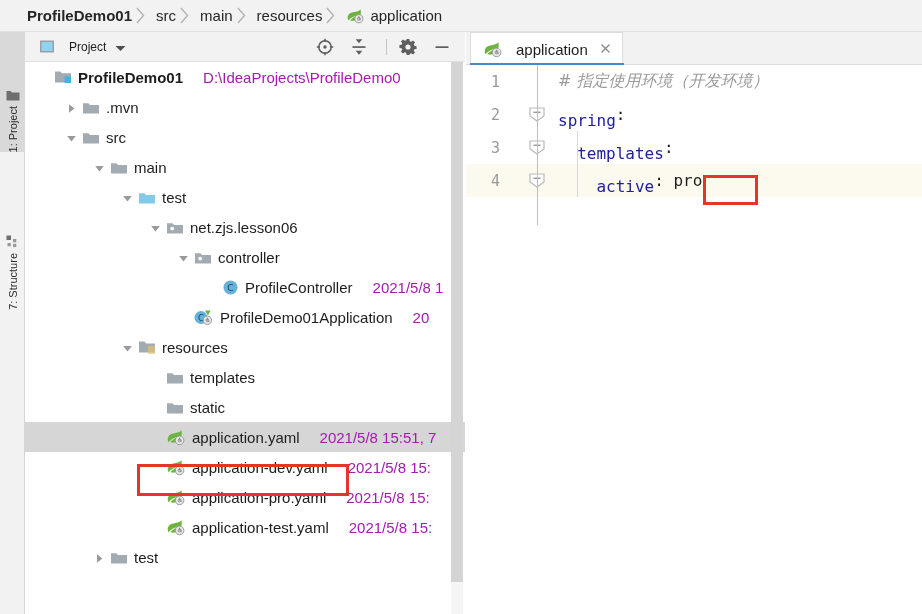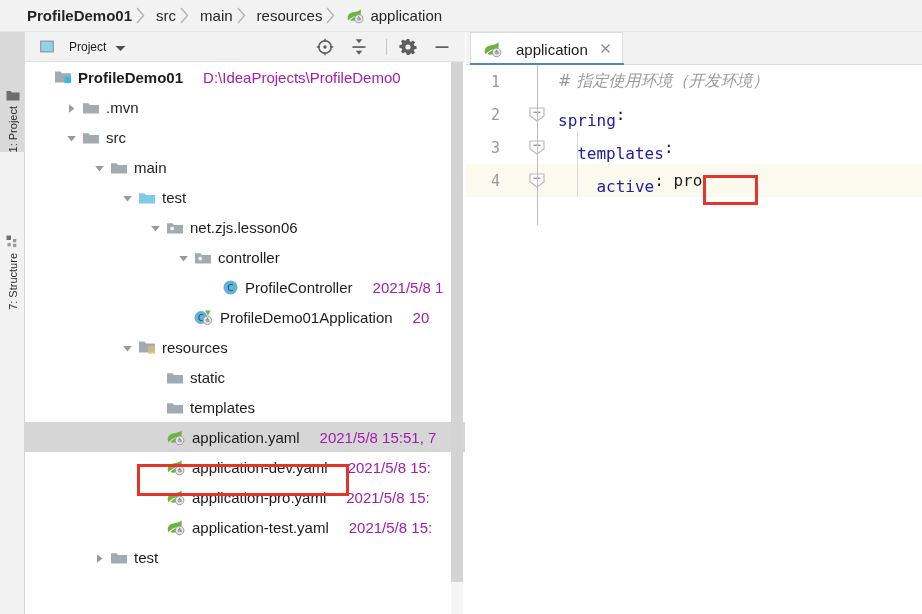--- a/index.html
+++ b/index.html
@@ -393,31 +393,31 @@
             <span class="label">resources</span>
           </div>
           <div class="row" style="padding-left: 124px;">
             <span class="arrow-spacer"></span>
             <span class="ico">
               <svg width="18" height="15" viewBox="0 0 18 15">
         <path d="M1 3.2h5.4l1.6 1.9H17v8.4H1z" fill="#a3abb2"></path>
         <path d="M1 3.2h5.4l1.6 1.9H17" fill="none"></path>
       </svg>
             </span>
+            <span class="label">templates</span>
+          </div>
+          <div class="row" style="padding-left: 124px;">
+            <span class="arrow-spacer"></span>
+            <span class="ico">
+              <svg width="18" height="15" viewBox="0 0 18 15">
+        <path d="M1 3.2h5.4l1.6 1.9H17v8.4H1z" fill="#a3abb2"></path>
+        <path d="M1 3.2h5.4l1.6 1.9H17" fill="none"></path>
+      </svg>
+            </span>
             <span class="label">static</span>
-          </div>
-          <div class="row" style="padding-left: 124px;">
-            <span class="arrow-spacer"></span>
-            <span class="ico">
-              <svg width="18" height="15" viewBox="0 0 18 15">
-        <path d="M1 3.2h5.4l1.6 1.9H17v8.4H1z" fill="#a3abb2"></path>
-        <path d="M1 3.2h5.4l1.6 1.9H17" fill="none"></path>
-      </svg>
-            </span>
-            <span class="label">templates</span>
           </div>
           <div class="row selected" style="padding-left: 124px;">
             <span class="arrow-spacer"></span>
             <span class="ico">
               <svg width="20" height="17" viewBox="0 0 20 17">
         <path d="M15.5 1.2C12.8 4.6 7.8 3.3 4.3 5.6 1.4 7.5 1.1 11.1 2.6 13.3c2.2-3.3 5.7-4.1 8.6-5.3-2.1 1.6-4.6 2.4-6.8 5.1 3.6 1.5 8-.2 9.9-3.3 1.7-2.8 1.6-6.1 1.2-8.6z" fill="#6db33f"></path>
         <circle cx="13.6" cy="11.4" r="4.3" fill="#e8e8e8" stroke="#9b9b9b" stroke-width="1"></circle>
         <circle cx="13.6" cy="11.4" r="1.5" fill="none" stroke="#8a8a8a" stroke-width="1"></circle>
         <path d="M13.6 11.4 L13.6 8.7 M13.6 11.4 L15.6 12.6" stroke="#8a8a8a" stroke-width="1"></path>
       </svg>

